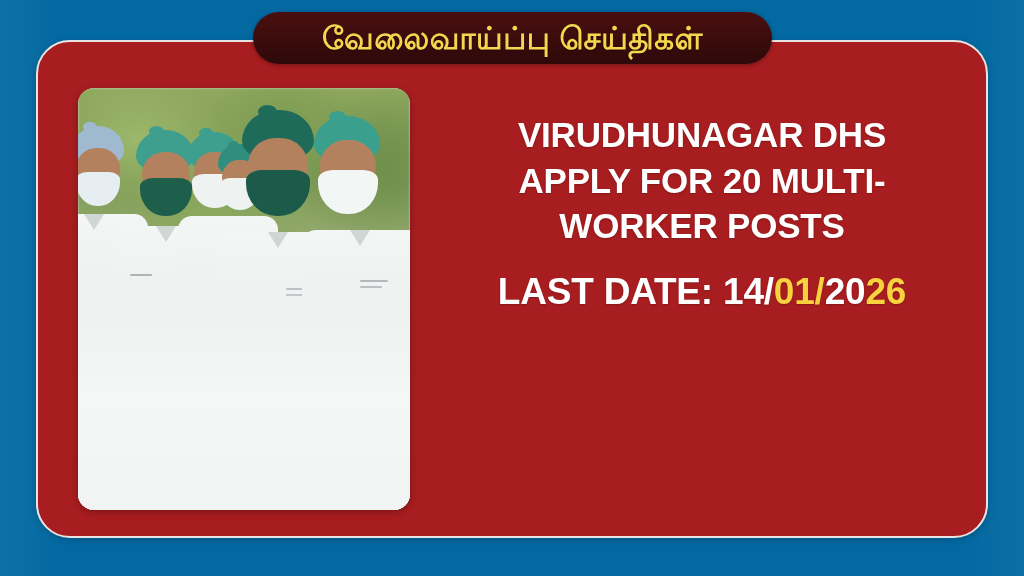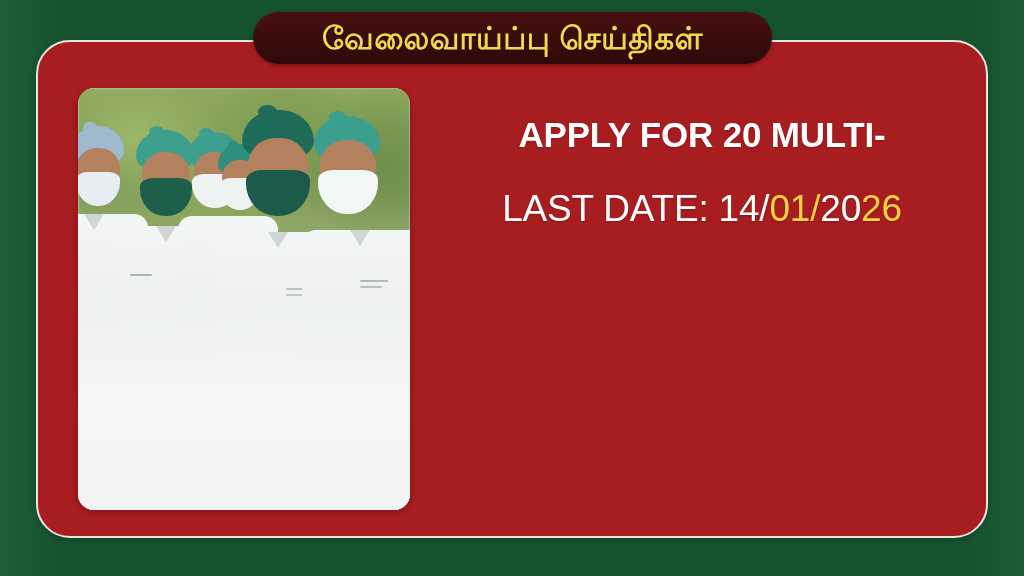--- a/index.html
+++ b/index.html
@@ -15,21 +15,21 @@
     background: #e20d26;
     position: relative;
   }
 
   
   .poster {
     position: absolute;
     inset: 0;
     width: 1024px;
     height: 576px;
-    background: #14532d;
+    background: #0369a1;
     overflow: hidden;
   }
 
   
   .poster::before {
     content: "";
     position: absolute;
     inset: 0;
     background: linear-gradient(90deg,
         rgba(255,255,255,0.05) 0%,
@@ -180,23 +180,23 @@
     font-size: 35px;
     font-weight: bold;
     line-height: 1.30;
     letter-spacing: -0.2px;
     text-shadow: 0 1px 2px rgba(0,0,0,0.22);
   }
 
   .headline .hl-line { display: block; white-space: nowrap; }
 
   .lastdate {
-    margin-top: 30px;
+    margin-top: 22px;
     font-size: 37px;
-    font-weight: normal;
+    font-weight: bold;
     color: #ffffff;
     letter-spacing: -0.2px;
     white-space: nowrap;
     text-shadow: 0 1px 2px rgba(0,0,0,0.22);
     text-align: center;
   }
 
   .lastdate .hi { color: #f7d23e; }
 </style>
 </head>
@@ -264,21 +264,23 @@
         <div class="badge-line" style="left:282px; top:192px; width:28px;"></div>
         <div class="badge-line" style="left:282px; top:198px; width:22px;"></div>
       </div>
 
       <div class="photo-haze"></div>
     </div>
   </div>
 
   <div class="text-block">
     <div class="headline">
+      <span class="hl-line">VIRUDHUNAGAR DHS</span>
       <span class="hl-line">APPLY FOR 20 MULTI-</span>
+      <span class="hl-line">WORKER POSTS</span>
     </div>
 
     <div class="lastdate">
       <span>LAST DATE: </span><span>14/</span><span class="hi">01/</span><span>20</span><span class="hi">26</span>
     </div>
   </div>
 
 </div>
 
 </body></html>

